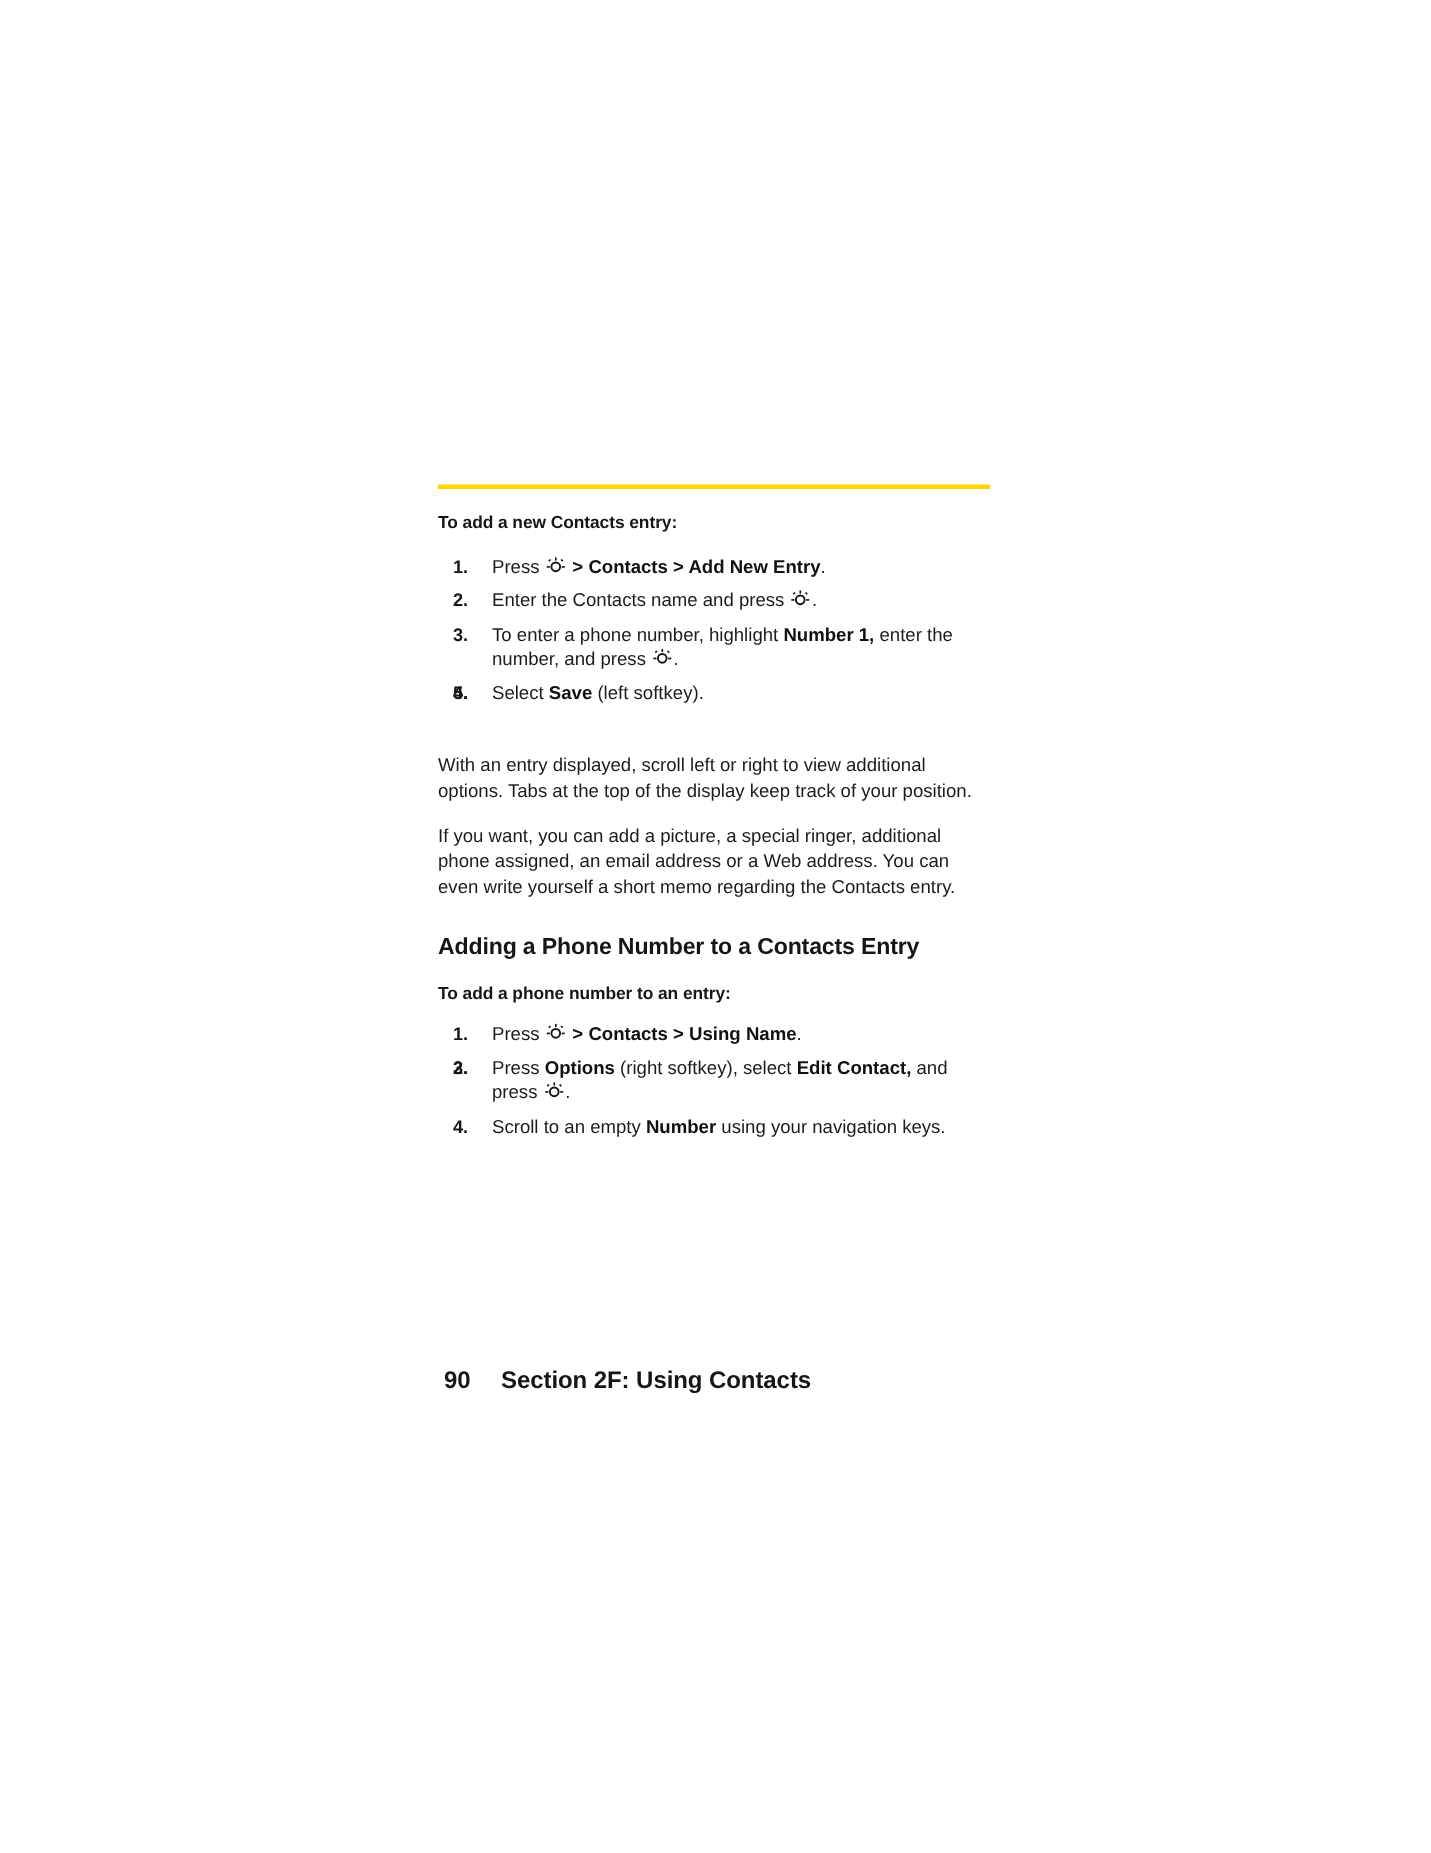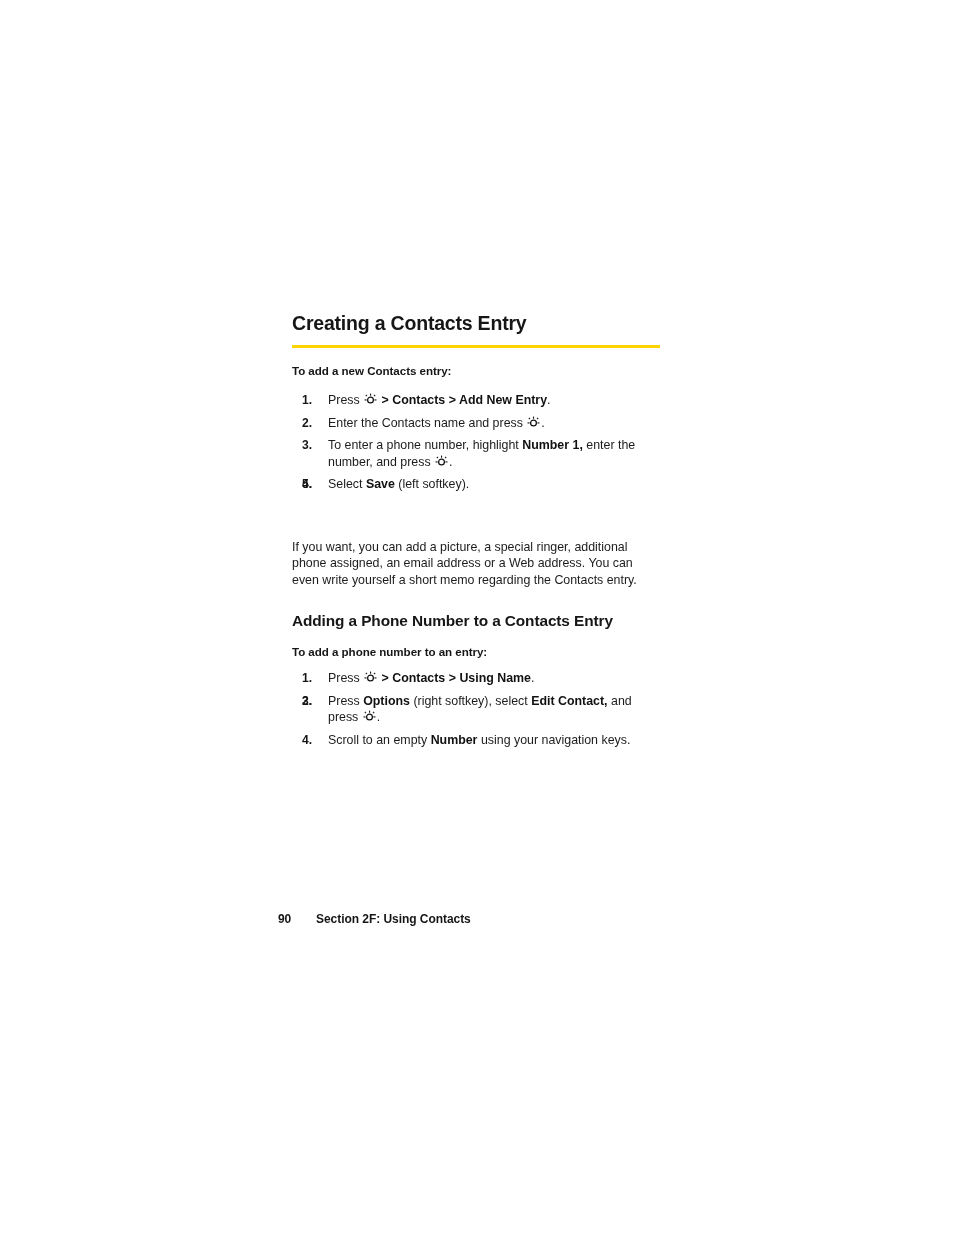--- a/index.html
+++ b/index.html
@@ -110,24 +110,24 @@
     height: 13px;
     vertical-align: -2px;
     position: relative;
     margin: 0 1px;
   }
   .okkey svg { display: block; }
 
   
   .footer {
     position: absolute;
-    left: 278px;
+    left: 296px;
     top: 912px;
     width: 420px;
-    font-size: 12px;
+    font-size: 16px;
     font-weight: bold;
     color: #161616;
     letter-spacing: -0.05px;
   }
   .footer .pg {
     display: inline-block;
     width: 38px;
   }
 
   .sp-1 { height: 15px; }
@@ -138,21 +138,20 @@
   .sp-6 { height: 13px; }
   .sp-7 { height: 11px; }
 </style>
 </head>
 <body>
 
 <div class="page">
 
   <div class="content">
 
-    <h1 class="doc-title">Creating a Contacts Entry</h1>
     <div class="rule-gold"></div>
 
     <div class="sp-1"></div>
 
     <div class="lead-in">To add a new Contacts entry:</div>
 
     <div class="sp-2"></div>
 
     <ol class="steps" id="list-1">
         <li><span class="num">1.</span><span>Press <span class="okkey"><svg width="13" height="13" viewBox="0 0 13 13" aria-hidden="true">
@@ -179,20 +178,21 @@
                 <rect x="1.6" y="2.0" width="1.6" height="1.1" fill="#151515" transform="rotate(-45 2.4 2.55)"></rect>
                 <rect x="9.8" y="2.0" width="1.6" height="1.1" fill="#151515" transform="rotate(45 10.6 2.55)"></rect>
               </svg></span>.</span></li>
         <li><span class="num">4.</span></li>
         <li><span class="num">5.</span><span>Select <b>Save</b> (left softkey).</span></li>
       </ol>
 
     <div class="sp-3"></div>
 
     <div class="sp-4"></div>
+    <p class="body">With an entry displayed, scroll left or right to view additional options. Tabs at the top of the display keep track of your position.</p>
     <div class="sp-4"></div>
     <p class="body">If you want, you can add a picture, a special ringer, additional phone assigned, an email address or a Web address. You can even write yourself a short memo regarding the Contacts entry.</p>
 
     <div class="sp-5"></div>
 
     <h2 class="sub-title">Adding a Phone Number to a Contacts Entry</h2>
 
     <div class="sp-6"></div>
 
     <div class="lead-in">To add a phone number to an entry:</div>

